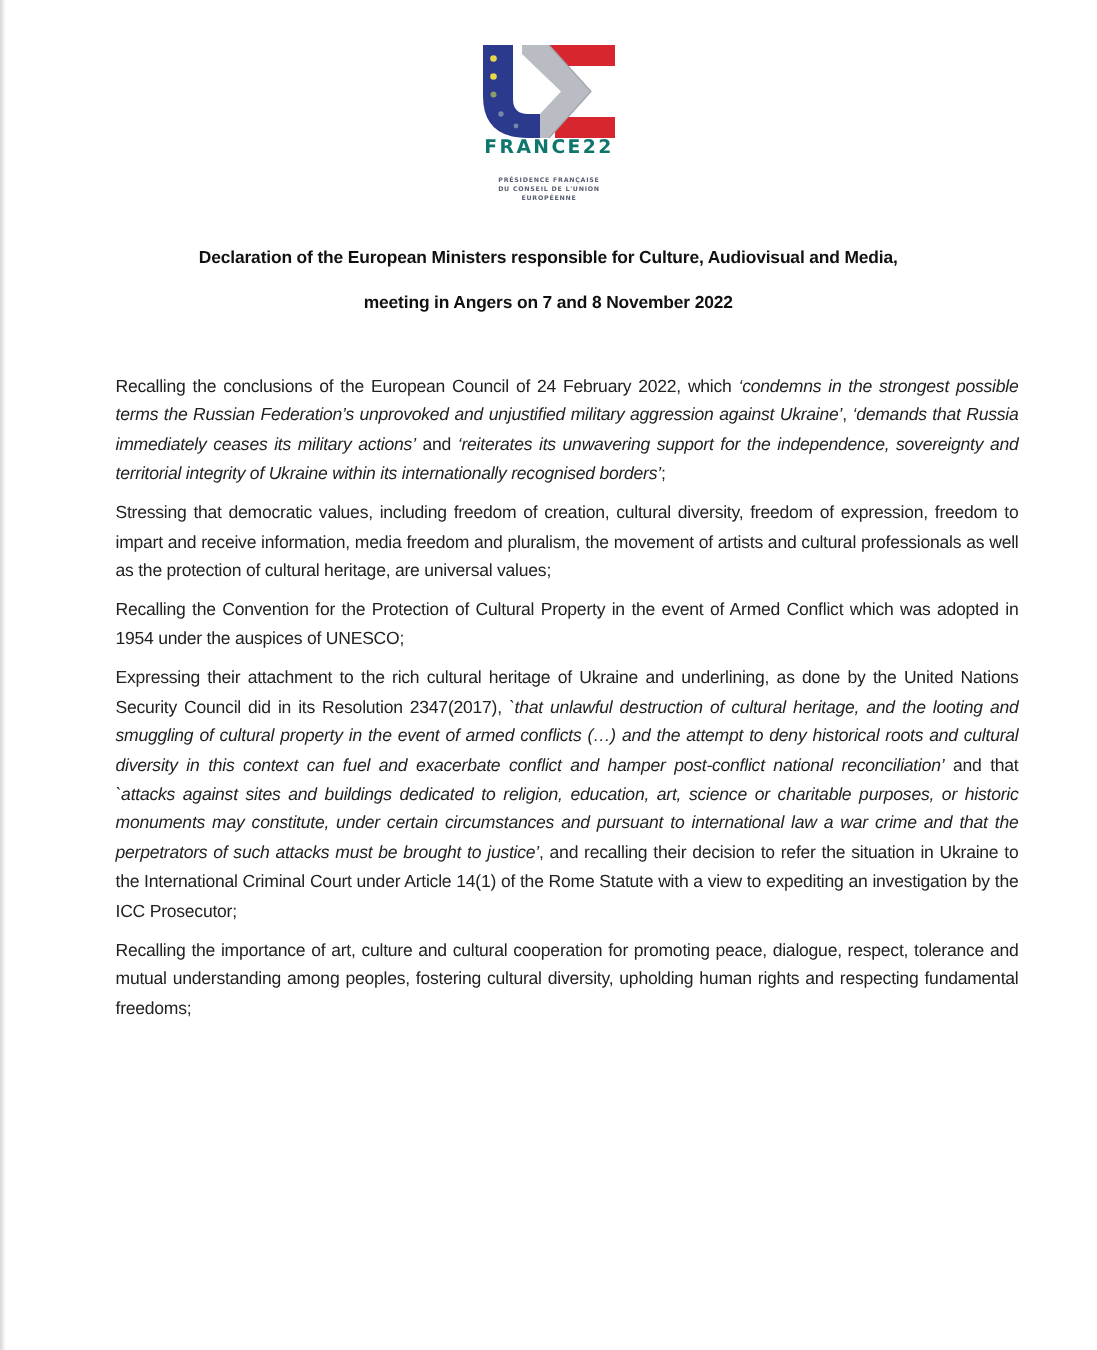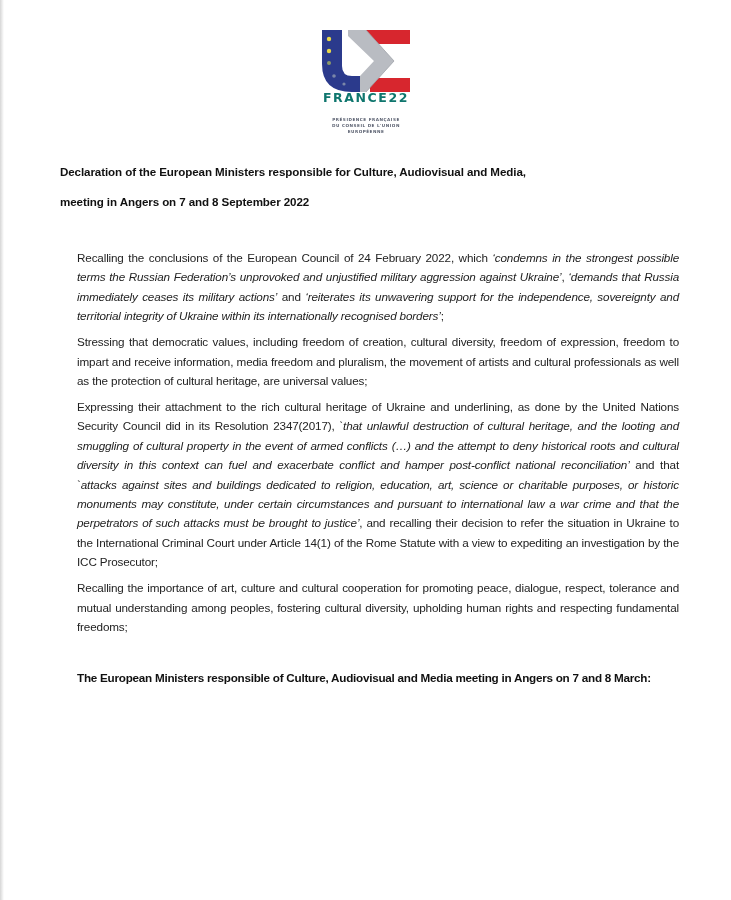--- a/index.html
+++ b/index.html
@@ -60,21 +60,21 @@
       line-height: 6px;
     }
     .logo .sub1 { top: 87px; }
     .logo .sub2 { top: 93px; }
     .logo .sub3 { top: 99px; }
 
     .title {
       position: absolute;
       left: 60px;
       width: 611px;
-      text-align: left;
+      text-align: center;
       font-weight: bold;
       font-size: 11.6px;
       color: #111;
       letter-spacing: -0.1px;
     }
     .title.t1 { top: 165px; }
     .title.t2 { top: 195px; }
 
     .body-text {
       position: absolute;
@@ -123,23 +123,23 @@
       <circle cx="24" cy="54" r="1.6" fill="#7a86a8"></circle>
     </g>
   </svg>
   <div class="wordmark">FRANCE22</div>
   <div class="subline sub1">Présidence française</div>
   <div class="subline sub2">du Conseil de l'Union</div>
   <div class="subline sub3">européenne</div>
 </div>
 
 <div class="title t1">Declaration of the European Ministers responsible for Culture, Audiovisual and Media,</div>
-<div class="title t2">meeting in Angers on 7 and 8 September 2022</div>
+<div class="title t2">meeting in Angers on 7 and 8 November 2022</div>
 
 <div class="body-text">
   <div id="paras">
       <div class="para"><span>Recalling the conclusions of the European Council of 24 February 2022, which </span><span class="it">‘condemns in the strongest possible terms the Russian Federation’s unprovoked and unjustified military aggression against Ukraine’</span><span>, </span><span class="it">‘demands that Russia immediately ceases its military actions’</span><span> and </span><span class="it">‘reiterates its unwavering support for the independence, sovereignty and territorial integrity of Ukraine within its internationally recognised borders’</span><span>;</span></div>
       <div class="para"><span>Stressing that democratic values, including freedom of creation, cultural diversity, freedom of expression, freedom to impart and receive information, media freedom and pluralism, the movement of artists and cultural professionals as well as the protection of cultural heritage, are universal values;</span></div>
+      <div class="para"><span>Recalling the Convention for the Protection of Cultural Property in the event of Armed Conflict which was adopted in 1954 under the auspices of UNESCO;</span></div>
       <div class="para"><span>Expressing their attachment to the rich cultural heritage of Ukraine and underlining, as done by the United Nations Security Council did in its Resolution 2347(2017), </span><span class="it">`that unlawful destruction of cultural heritage, and the looting and smuggling of cultural property in the event of armed conflicts (…) and the attempt to deny historical roots and cultural diversity in this context can fuel and exacerbate conflict and hamper post-conflict national reconciliation’</span><span> and that </span><span class="it">`attacks against sites and buildings dedicated to religion, education, art, science or charitable purposes, or historic monuments may constitute, under certain circumstances and pursuant to international law a war crime and that the perpetrators of such attacks must be brought to justice’</span><span>, and recalling their decision to refer the situation in Ukraine to the International Criminal Court under Article 14(1) of the Rome Statute with a view to expediting an investigation by the ICC Prosecutor;</span></div>
       <div class="para"><span>Recalling the importance of art, culture and cultural cooperation  for promoting peace, dialogue, respect, tolerance and mutual understanding among peoples, fostering cultural diversity, upholding human rights and respecting fundamental freedoms;</span></div>
     </div>
-  <div class="section-heading">The European Ministers responsible of Culture, Audiovisual and Media meeting in Angers on 7 and 8 March:</div>
 </div>
 
 </body></html>

